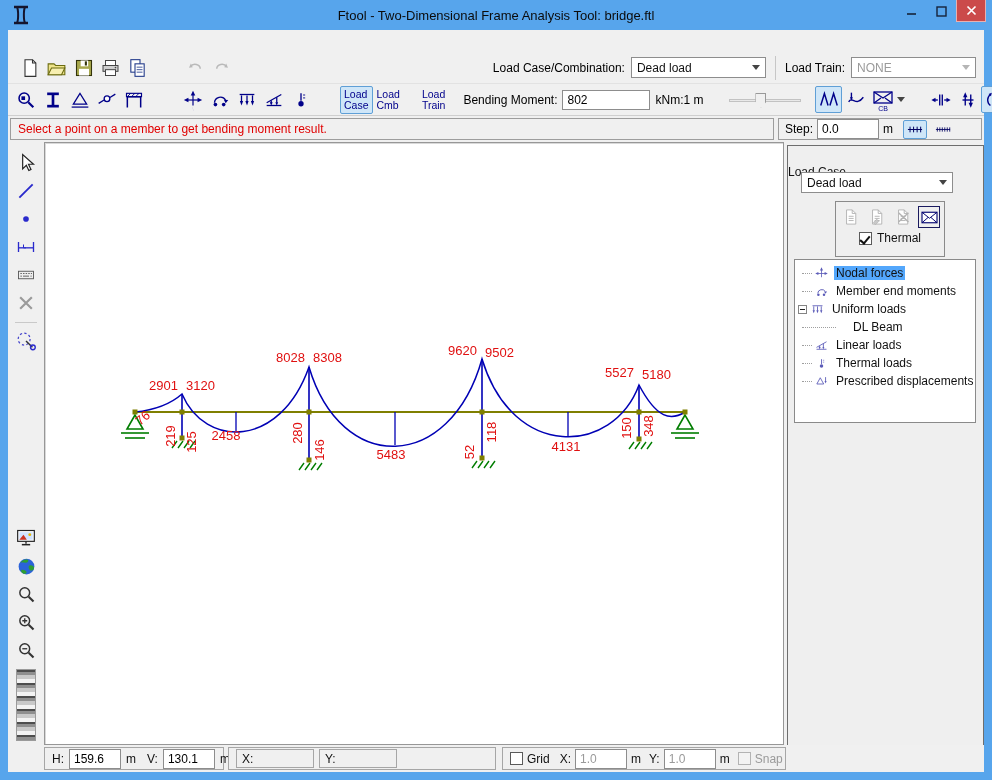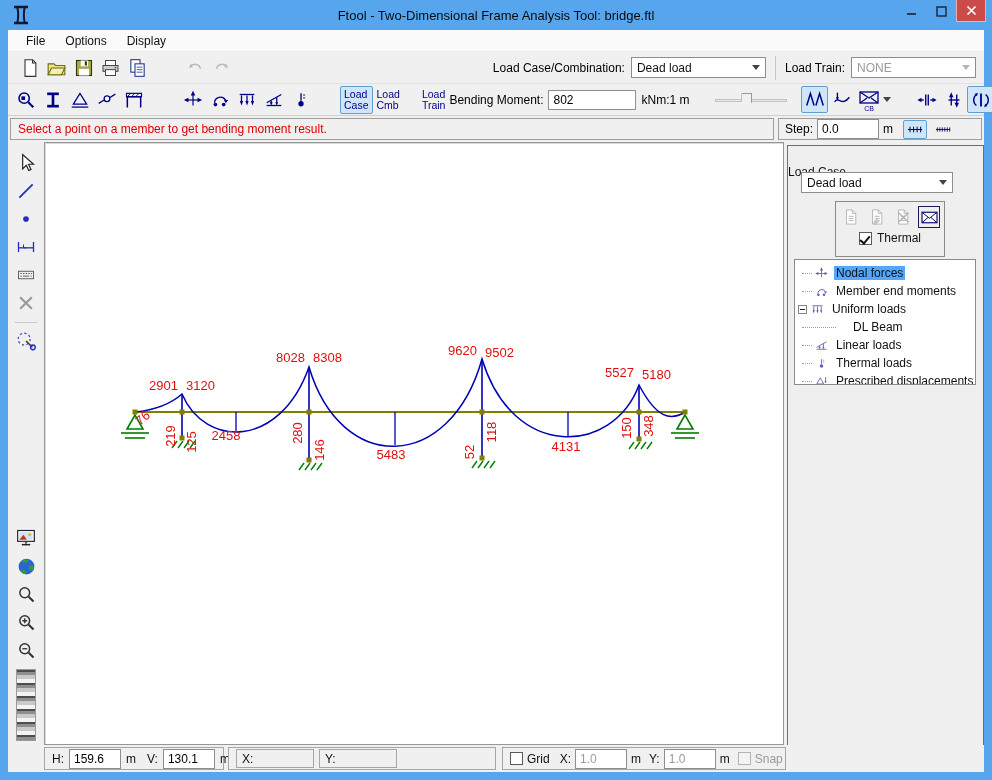--- a/index.html
+++ b/index.html
@@ -51,21 +51,21 @@
   .rp-title{text-align:left;font-weight:normal;margin-top:19px}
   .rp-combo{position:absolute;left:13px;top:26px;width:152px}
   .rp-group{position:absolute;left:47px;top:55px;width:110px;height:56px;border:1px solid #8a8a8a;display:flex;flex-direction:column;align-items:center;padding-top:4px}
   .rp-icons{display:flex;gap:4px;align-items:center}
   .rp-ibtn{width:22px;height:22px;display:flex;align-items:center;justify-content:center;border:1px solid transparent}
   .rp-ibtn.active{border-color:#1a1a5e}
   .rp-check{display:flex;align-items:center;gap:5px;margin-top:3px}
   .checkbox{width:13px;height:13px;border:1px solid #5a5a5a;background:#fff;position:relative;flex:0 0 auto}
   .checkbox.checked::after{content:"";position:absolute;left:2.5px;top:1px;width:4px;height:8px;border:solid #111;border-width:0 2px 2px 0;transform:rotate(40deg)}
   .checkbox.dis{border-color:#b3b3b3;background:#f3f3f3}
-  .tree{position:absolute;left:6px;top:113px;width:182px;height:126px;background:#fff;border:1px solid #8a8a8a;padding:4px 2px;overflow:hidden}
+  .tree{position:absolute;left:6px;top:113px;width:182px;height:164px;background:#fff;border:1px solid #8a8a8a;padding:4px 2px;overflow:hidden}
   .tree-row{display:flex;align-items:center;height:18px;white-space:nowrap}
   .conn{width:10px;border-top:1px dotted #9f9f9f;margin:0 1px 0 5px;flex:0 0 auto}
   .conn.long{width:34px}
   .expander{width:9px;height:9px;border:1px solid #848484;background:#fff;position:relative;margin:0 2px 0 1px;flex:0 0 auto}
   .expander::after{content:"";position:absolute;left:1px;right:1px;top:3px;height:1px;background:#222}
   .tree-ic{width:17px;height:16px;display:flex;align-items:center;justify-content:center;margin-right:4px;flex:0 0 auto}
   .tree-label{padding:0 2px}
   .tree-row.sel .tree-label{background:#53a7fc}
   
   .statusbar{position:absolute;left:8px;top:745px;width:976px;height:27px;background:#f0f0f0}
@@ -215,25 +215,20 @@
       <div class="cap-btn cap-close">
         <svg width="11" height="11" viewBox="0 0 11 11">
             <path d="M1.5 1.5 9.5 9.5M9.5 1.5 1.5 9.5" stroke="#fff" stroke-width="1.7"></path>
           </svg>
       </div>
     </div>
   </div>
 
   <div class="app"></div>
 
-  <div class="menubar">
-    <div class="menu-item">File</div>
-    <div class="menu-item">Options</div>
-    <div class="menu-item">Display</div>
-  </div>
 
   <div class="toolbar1">
     <div class="tbtn">
       <svg class="ic" width="20" height="20" viewBox="0 0 24 24">
           <path d="M6 2h9l4 4v16H6z" fill="#fff" stroke="#333" stroke-width="1.3"></path>
           <path d="M15 2v4h4" fill="none" stroke="#333" stroke-width="1.3"></path>
         </svg>
     </div>
     <div class="tbtn">
       <svg class="ic" width="21" height="20" viewBox="0 0 24 24">
@@ -357,21 +352,21 @@
       <div>Case</div>
     </div>
     <div class="txtbtn">
       <div>Load</div>
       <div>Cmb</div>
     </div>
     <div class="txtbtn" style="margin-left:14px">
       <div>Load</div>
       <div>Train</div>
     </div>
-    <span class="lbl" style="margin-left:0">Bending Moment:</span>
+    <span class="lbl" style="margin-left:14px">Bending Moment:</span>
     <input class="num-input" style="width: 88px; margin-left: 5px;" value="802">
     <span class="lbl" style="margin-left:5px">kNm:1 m</span>
     <div class="slider" style="margin-left:24px">
       <div class="track"></div>
       <div class="thumb"></div>
     </div>
     <div class="tbtn active" style="margin-left:12px;color:#000089">
       <svg class="ic" width="22" height="22" viewBox="0 0 24 24">
           <use href="#i-diagram"></use>
         </svg>

